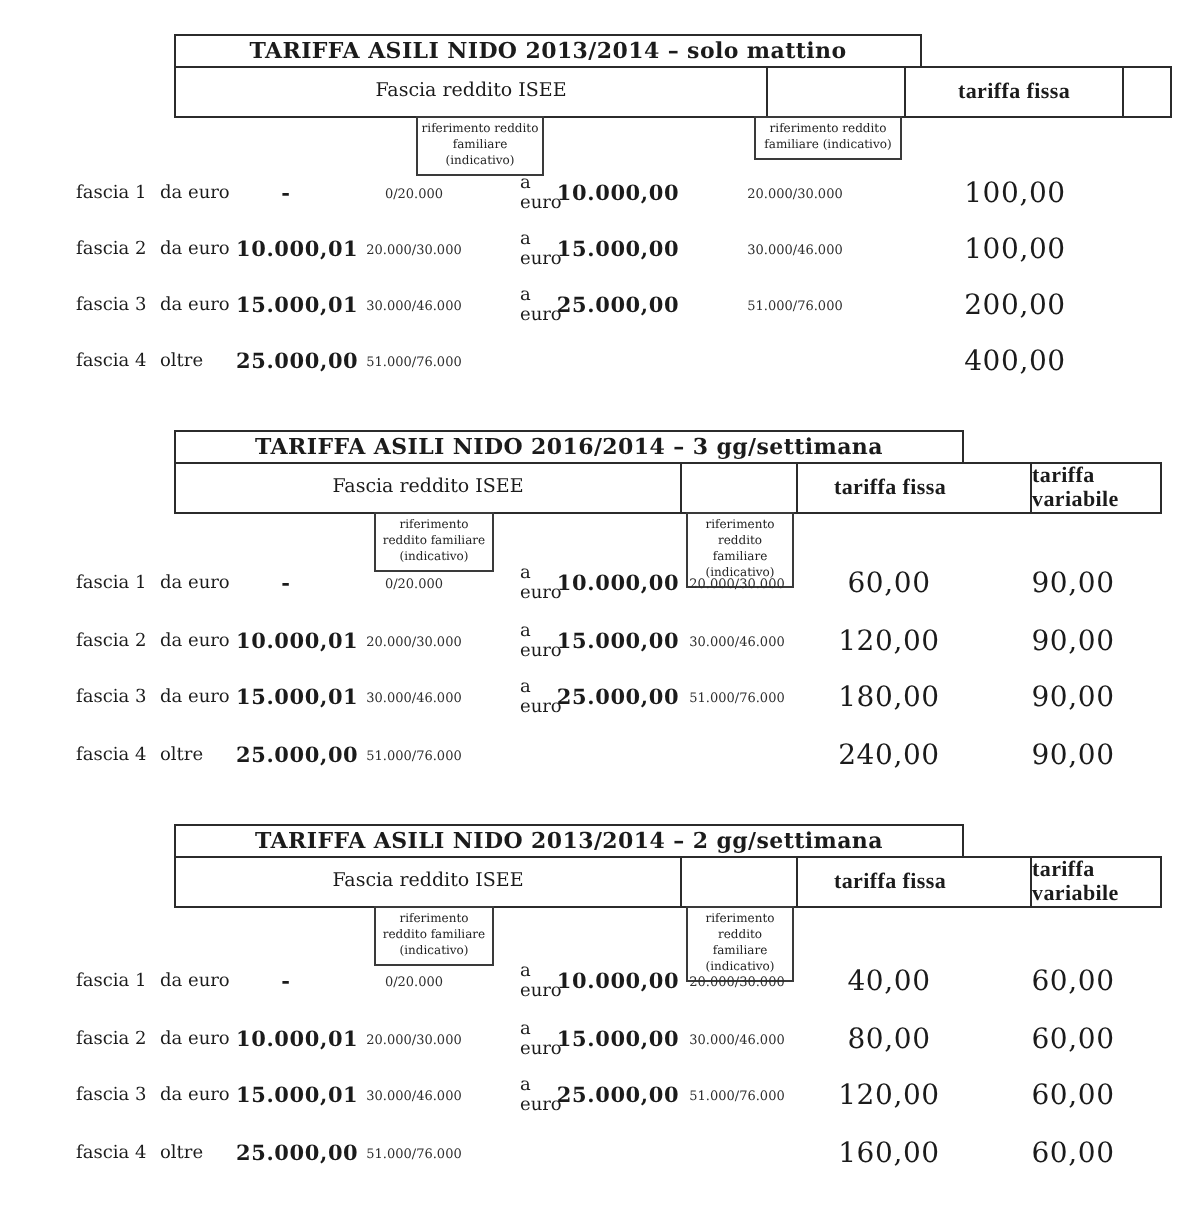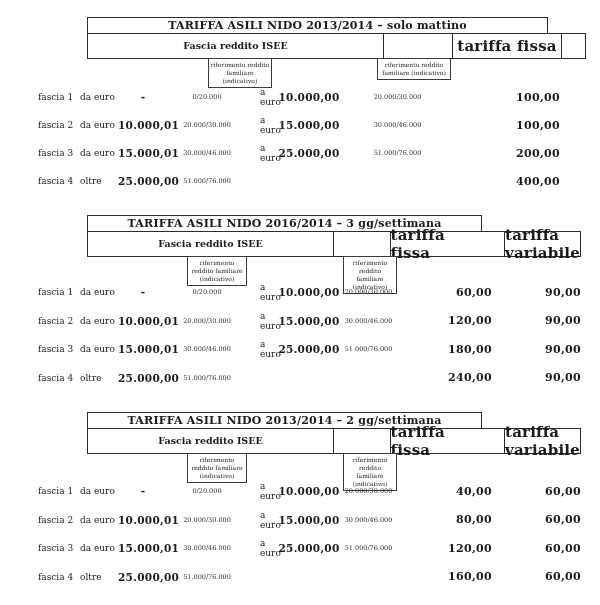--- a/index.html
+++ b/index.html
@@ -9,33 +9,33 @@
   }
   .t{position:absolute;left:0;width:600px;}
   #t1{top:17px;} #t2{top:215px;} #t3{top:412px;}
 
   .titlebox{
     position:absolute;top:0;left:87px;height:17px;box-sizing:border-box;
     border:1.5px solid #2b2b2b;background:#fff;
     display:flex;align-items:center;justify-content:center;
     font-weight:bold;font-size:11px;letter-spacing:.2px;white-space:nowrap;
   }
-  #t1 .titlebox{width:461px;text-align:right;}
+  #t1 .titlebox{width:374px;text-align:right;}
   #t2 .titlebox,#t3 .titlebox{width:395px;}
 
   .headbox{
     position:absolute;top:15.5px;left:87px;height:26px;box-sizing:border-box;
     border:1.5px solid #2b2b2b;background:#fff;display:flex;
   }
   #t1 .headbox{width:499px;}
   #t2 .headbox,#t3 .headbox{width:494px;}
   .hc{box-sizing:border-box;display:flex;align-items:center;justify-content:center;height:100%;}
   .hc + .hc{border-left:1.5px solid #2b2b2b;}
-  .h-isee{font-size:9.5px;font-weight:bold;}
-  .h-fissa,.h-var{font-size:15px;font-weight:bold;letter-spacing:.2px;}
+  .h-isee{font-size:9.5px;}
+  .h-fissa,.h-var{font-size:11px;font-weight:bold;letter-spacing:.2px;font-family:Liberation Serif, serif;}
   #t1 .hc1{width:295px;} #t1 .hc2{width:69px;} #t1 .hc3{width:109px;} #t1 .hc4{flex:1;}
   #t2 .hc1,#t3 .hc1{width:252px;} #t2 .hc2,#t3 .hc2{width:58px;}
   #t2 .hc3,#t3 .hc3{width:93px;} #t2 .hc4,#t3 .hc4{flex:1;margin-left:24px;}
 
   .refbox{
     position:absolute;top:41px;box-sizing:border-box;background:#fff;
     border:1px solid #3a3a3a;font-size:6px;line-height:1.35;text-align:center;
     white-space:pre-line;padding:2px 1px;color:#222;
   }
   #t1 .ref-a{left:208px;width:64px;}
@@ -47,21 +47,21 @@
   #t1 .rows{top:66px;} #t2 .rows{top:63px;} #t3 .rows{top:65px;}
   .row{display:grid;align-items:center;}
   #t1 .row{grid-template-columns:42px 38px 50px 78px 32px 62px 115px 105px 26px;height:28px;width:548px;}
   #t2 .row,#t3 .row{grid-template-columns:42px 38px 50px 78px 32px 62px 57px 95px 89px;height:28.5px;width:543px;}
 
   .c-fascia{font-size:9px;}
   .c-pre{font-size:9px;}
   .c-mid{font-size:9px;margin-left:14px;}
   .c-from,.c-to{font-size:10.5px;font-weight:bold;text-align:center;letter-spacing:.3px;white-space:nowrap;}
   .c-ref{font-size:6.5px;text-align:center;color:#2e2e2e;white-space:nowrap;}
-  .c-fissa,.c-var{font-size:11px;font-weight:bold;text-align:right;letter-spacing:.3px;}
+  .c-fissa,.c-var{font-size:14px;font-weight:normal;text-align:center;letter-spacing:.3px;}
 </style>
 </head>
 <body>
 
 <div class="t" id="t1">
   <div class="titlebox">TARIFFA ASILI NIDO 2013/2014 – solo mattino</div>
   <div class="headbox">
     <div class="hc hc1 h-isee">Fascia reddito ISEE</div>
     <div class="hc hc2"></div>
     <div class="hc hc3 h-fissa">tariffa fissa</div>

